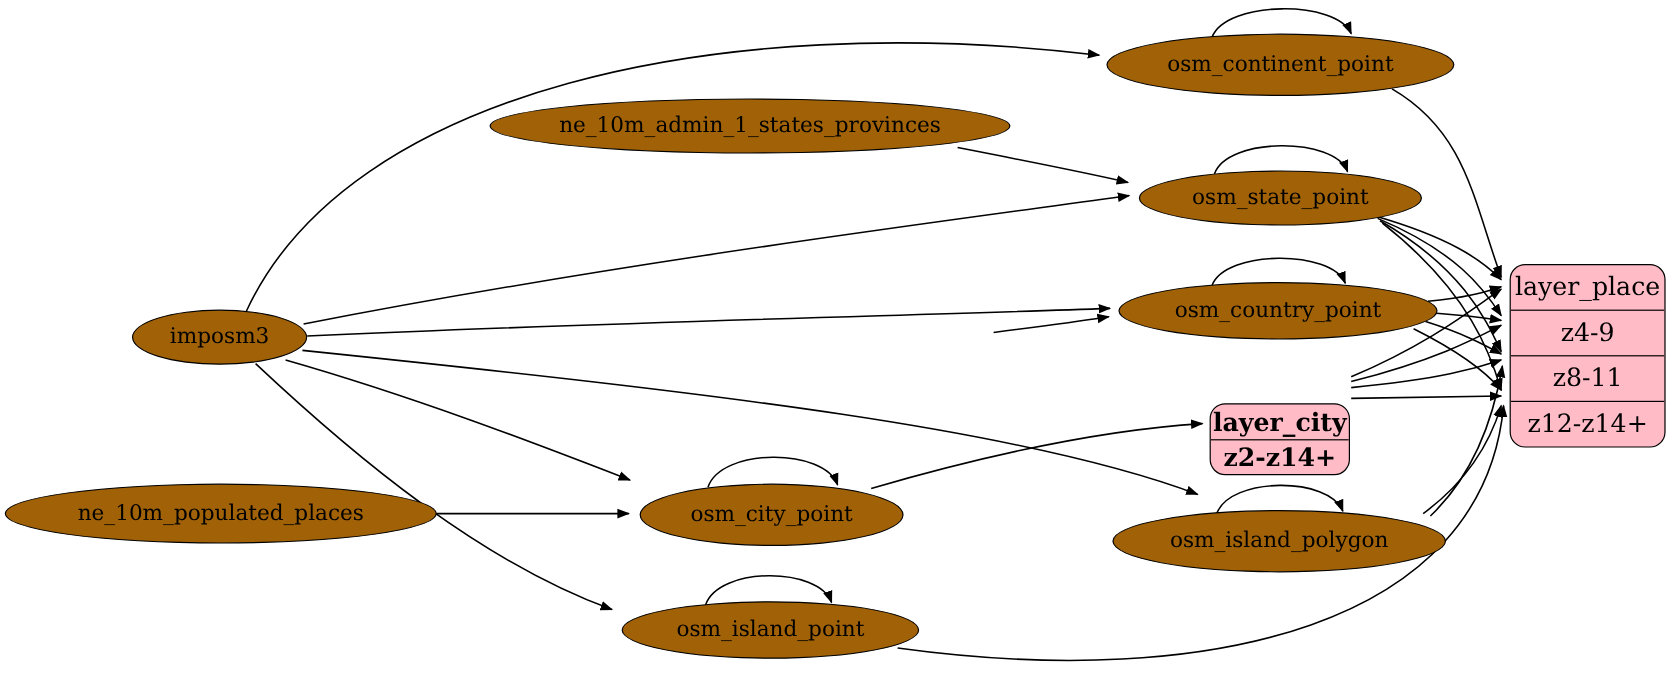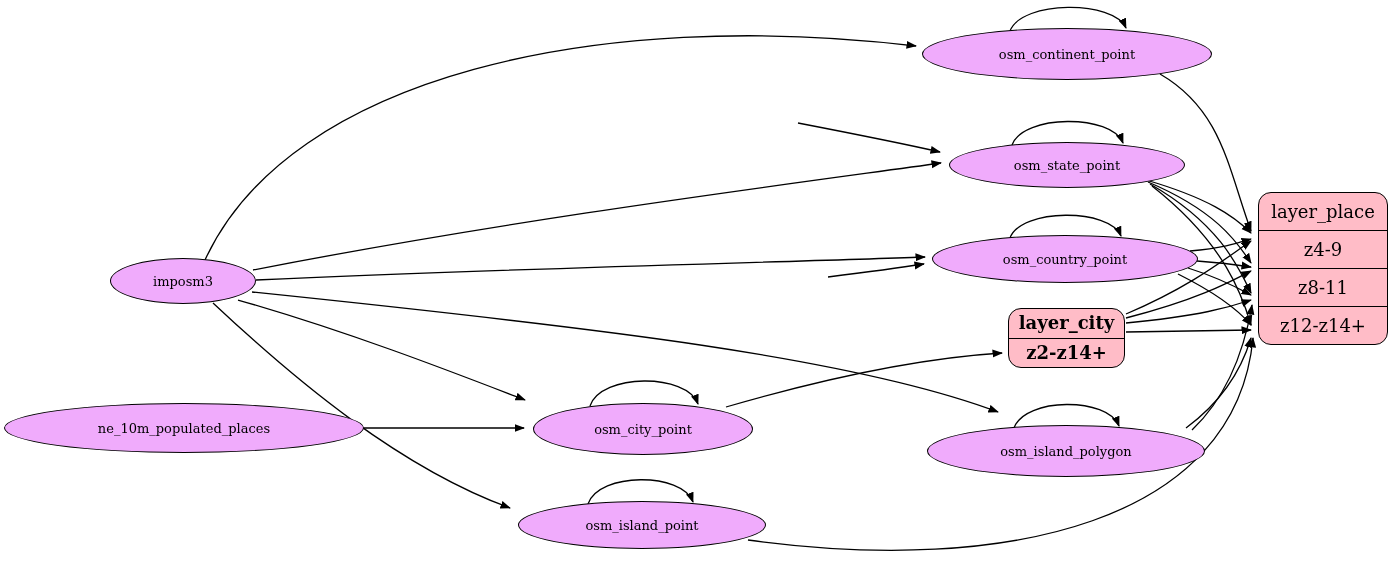--- a/index.html
+++ b/index.html
@@ -3,27 +3,27 @@
 <meta charset="utf-8">
 <style>
   html,body{margin:0;padding:0;background:#ffffff;}
   #canvas{
     position:relative;width:1395px;height:568px;background:#ffffff;overflow:hidden;
     font-family:"DejaVu Serif","Liberation Serif",serif;color:#000;
   }
   #edges{position:absolute;left:0;top:0;width:1395px;height:568px;}
   .node{
     position:absolute;display:flex;align-items:center;justify-content:center;
-    background:#f0abfc;border:1.3px solid #000;border-radius:50%;
-    font-size:13px;line-height:1;white-space:nowrap;box-sizing:border-box;z-index:2;
+    background:#a16207;border:1.3px solid #000;border-radius:50%;
+    font-size:18px;line-height:1;white-space:nowrap;box-sizing:border-box;z-index:2;
   }
   .record{
     position:absolute;display:flex;flex-direction:column;
     border:1.6px solid #000;border-radius:13px;overflow:hidden;
-    font-size:18px;line-height:1;box-sizing:border-box;z-index:2;
+    font-size:21px;line-height:1;box-sizing:border-box;z-index:2;margin-top:28px;
   }
   .record .row{
     flex:1;display:flex;align-items:center;justify-content:center;
     border-top:1.3px solid #000;white-space:nowrap;
   }
   .record .row:first-child{border-top:none;}
   path.edge{fill:none;stroke:#000;stroke-width:1.3px;}
 </style>
 </head>
 <body>
@@ -69,20 +69,23 @@
     <path class="edge" marker-end="url(#arrow)" d="M 1126,323 C 1200,316 1230,307 1251,300"></path>
     <path class="edge" marker-end="url(#arrow)" d="M 1126,332 L 1251,330"></path>
     <path class="edge" marker-end="url(#arrow)" d="M 1192,430 C 1232,392 1246,340 1252,305"></path>
     <path class="edge" marker-end="url(#arrow)" d="M 1186,428 C 1224,400 1242,368 1251,338"></path>
     <path class="edge" marker-end="url(#arrow)" d="M 748,540 C 1010,576 1236,520 1253,338"></path>
   </svg>
 
   <div class="node" style="left:110px;top:258px;width:146px;height:46px;">
     <span>imposm3</span>
   </div>
+  <div class="node" style="left:408px;top:82px;width:434px;height:46px;">
+    <span>ne_10m_admin_1_states_provinces</span>
+  </div>
   <div class="node" style="left:4px;top:403px;width:360px;height:50px;">
     <span>ne_10m_populated_places</span>
   </div>
   <div class="node" style="left:922px;top:28px;width:290px;height:52px;">
     <span>osm_continent_point</span>
   </div>
   <div class="node" style="left:949px;top:142px;width:236px;height:46px;align-items:center;">
     <span>osm_state_point</span>
   </div>
   <div class="node" style="left:932px;top:235px;width:266px;height:48px;">

